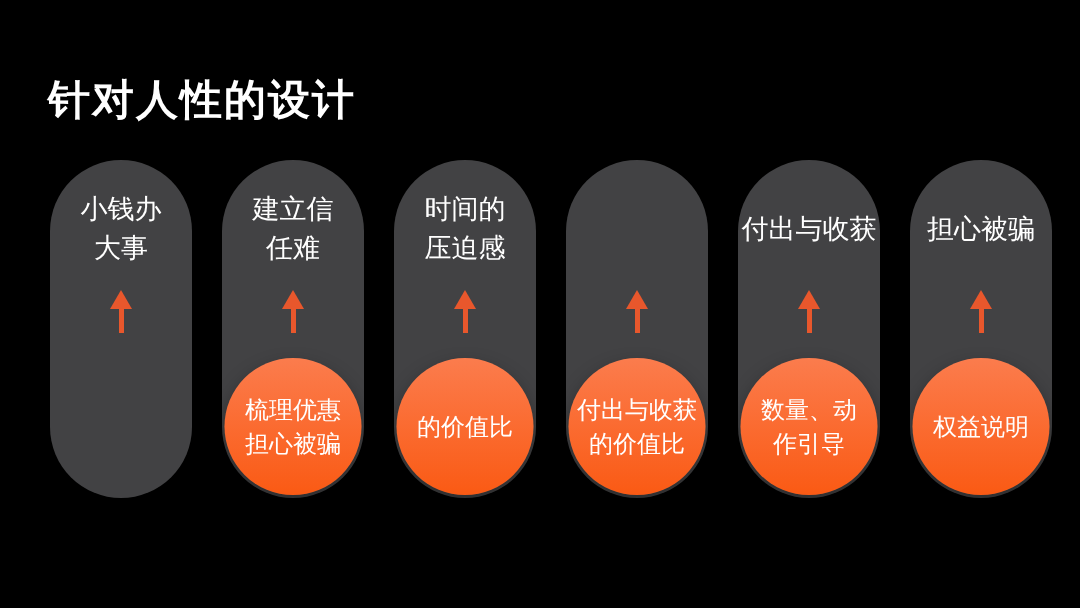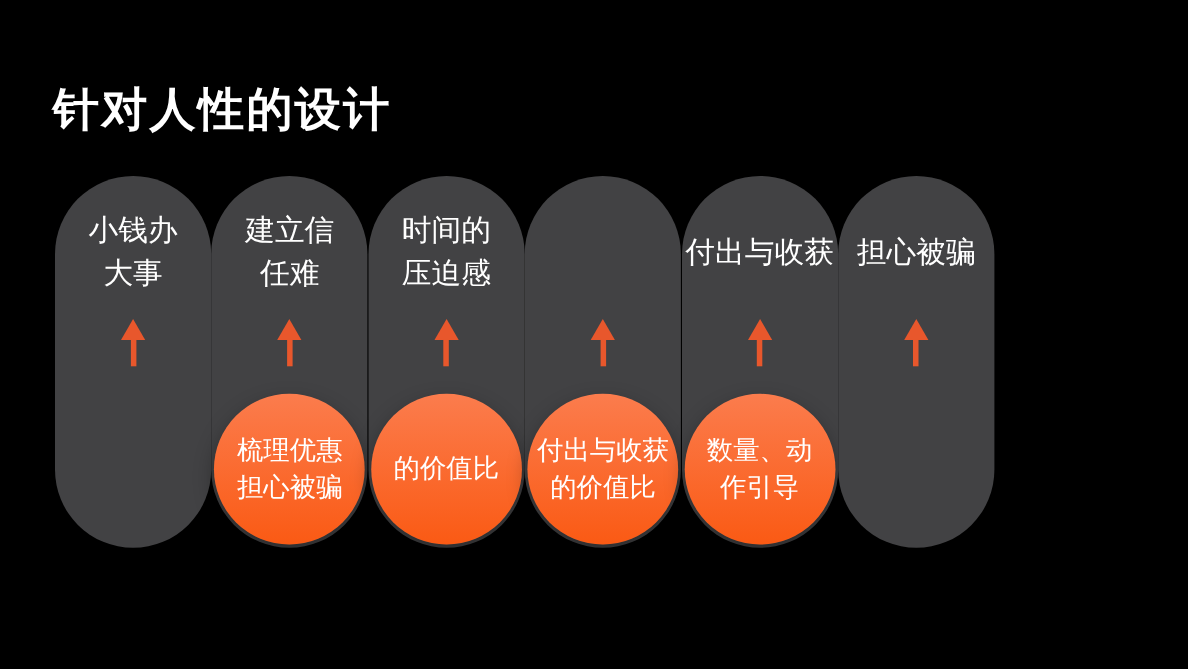--- a/index.html
+++ b/index.html
@@ -22,21 +22,21 @@
     font-size: 42px;
     font-weight: 700;
     letter-spacing: 2px;
     white-space: nowrap;
     margin-top: 28px;
   }
   .columns {
     position: absolute;
     left: 50px;
     top: 160px;
-    width: 854px;
+    width: 1002px;
     display: flex;
     justify-content: space-between;
     text-decoration: underline;
   }
   .capsule {
     position: relative;
     width: 142px;
     height: 338px;
     background: #424244;
     border-radius: 71px;
@@ -164,15 +164,18 @@
 作引导</div>
     </div>
   </div>
 
   <div class="capsule">
     <div class="pain-label">担心被骗</div>
     <div class="arrow">
       <div class="arrow-head"></div>
       <div class="arrow-stem"></div>
     </div>
+    <div class="solution-circle">
+      <div class="solution-label">权益说明</div>
+    </div>
   </div>
 
 </div>
 
 </body></html>

